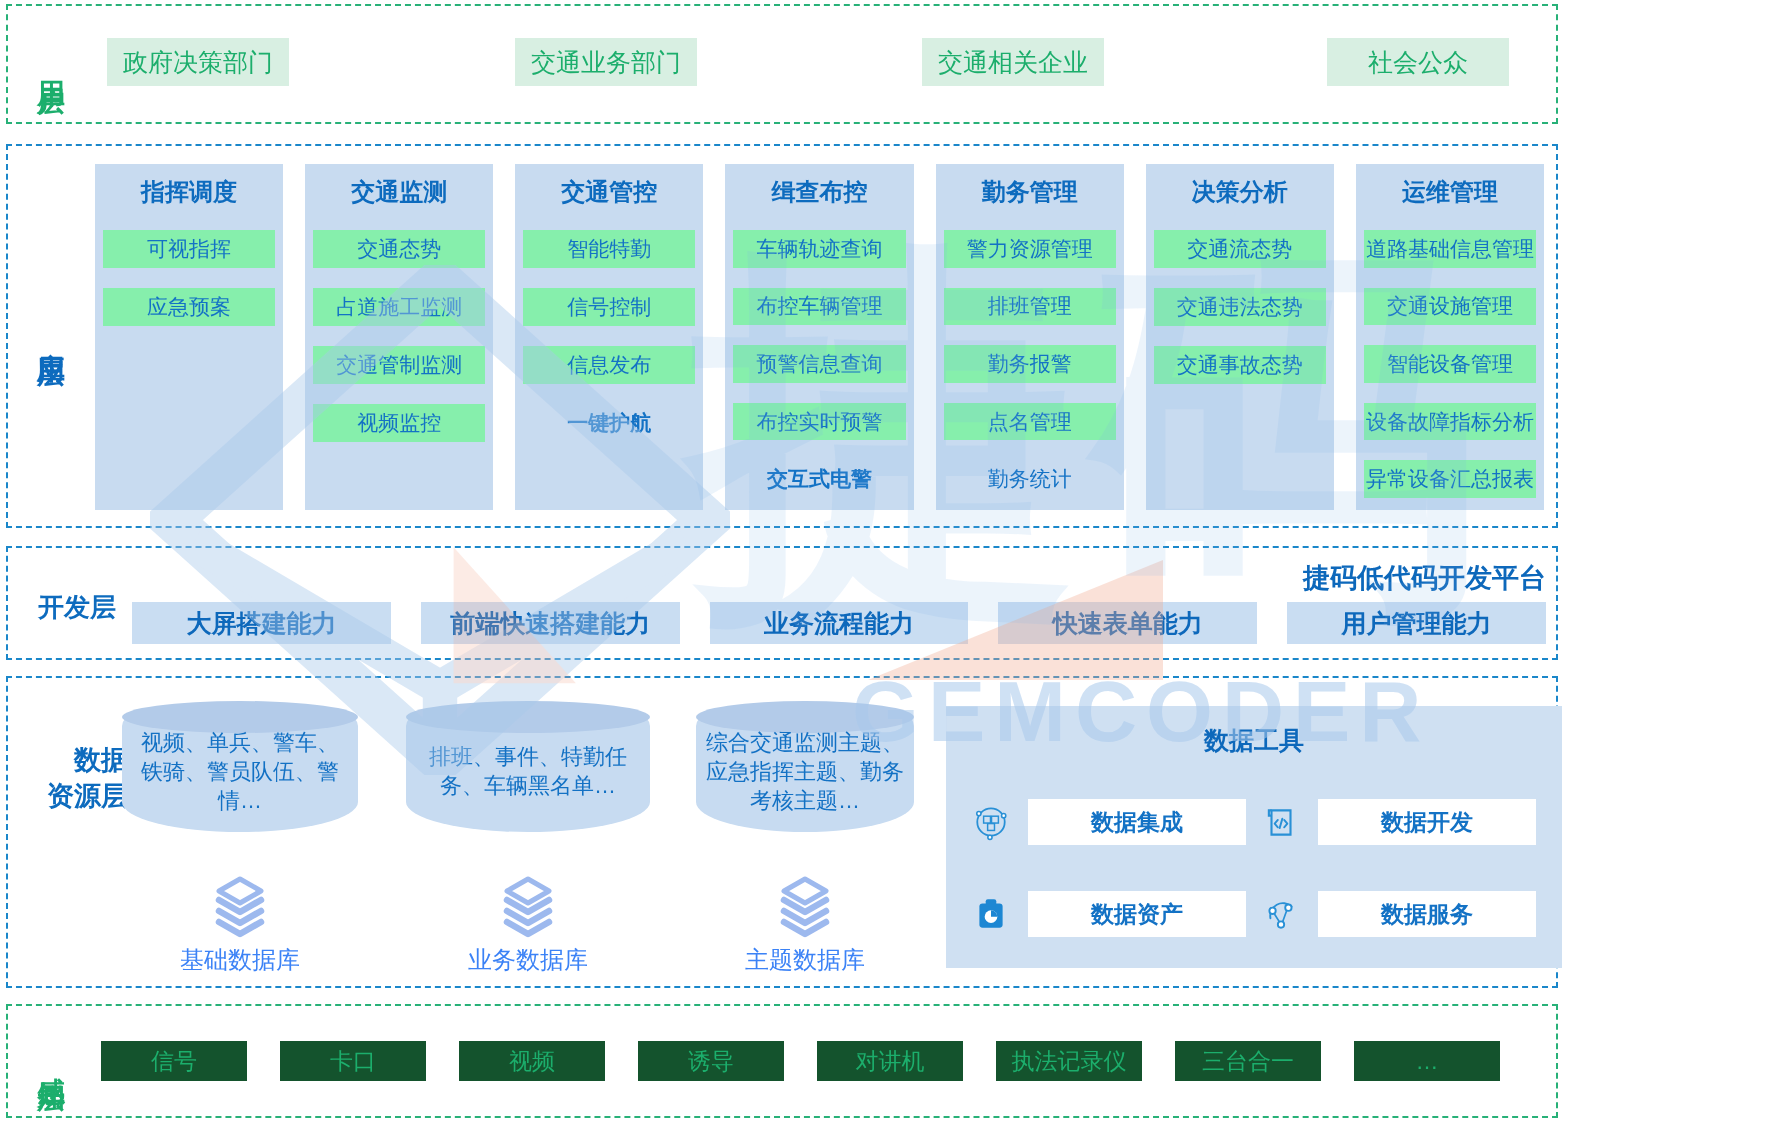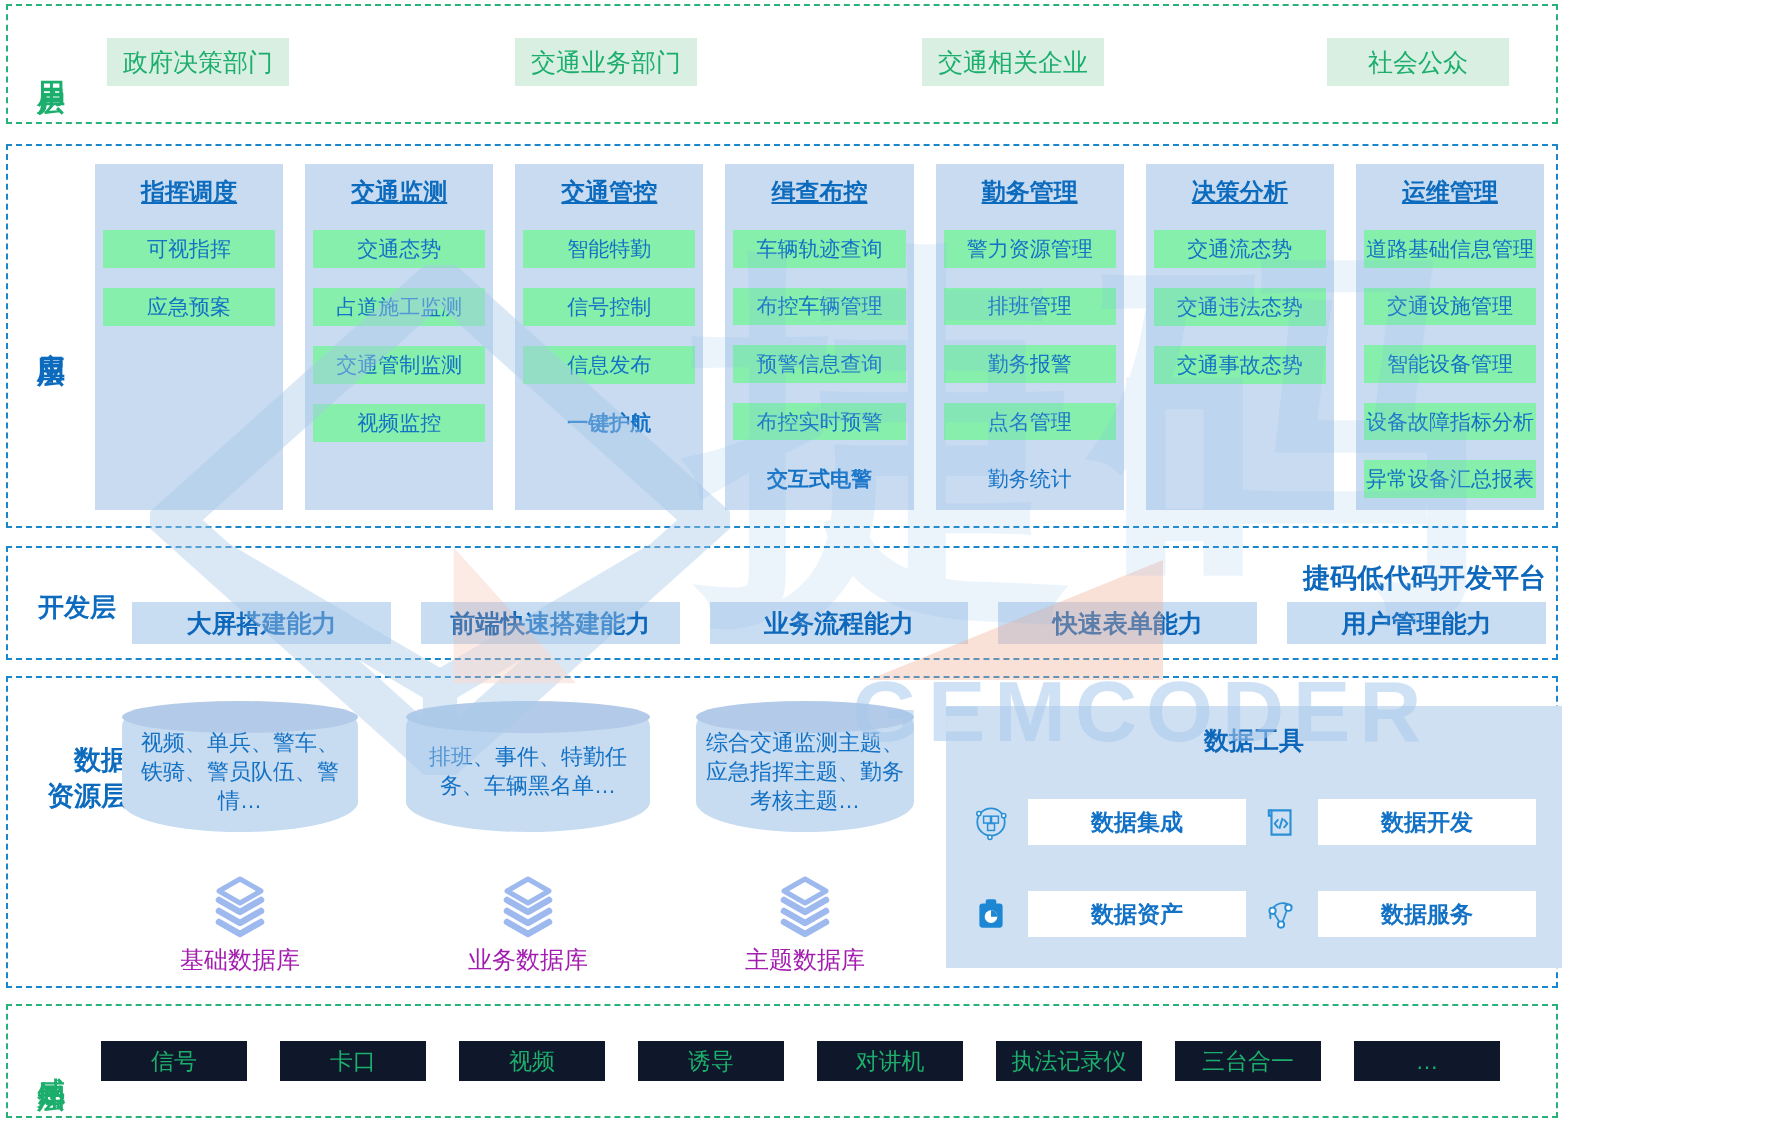--- a/index.html
+++ b/index.html
@@ -12,27 +12,27 @@
           letter-spacing:4px;width:85px;display:flex;align-items:center;justify-content:center;flex:0 0 85px;}
   .green-text{color:#1cae6c;}
   .blue-text{color:#0d6bbe;}
   
   #user{top:4px;height:120px;}
   #sense{top:1004px;height:114px;}
   .hrow{position:relative;flex:1;}
   .gbox{position:absolute;top:32px;width:182px;height:48px;background:#d8efe2;color:#1cae6c;
         font-size:25px;display:flex;align-items:center;justify-content:center;}
   .sense-row{display:flex;align-items:center;gap:33px;padding-left:8px;flex:1;}
-  .sbox{width:146px;height:40px;background:#0f172a;color:#1cae6c;font-size:23px;flex:0 0 146px;
+  .sbox{width:146px;height:40px;background:#14532d;color:#1cae6c;font-size:23px;flex:0 0 146px;
         display:flex;align-items:center;justify-content:center;}
   
   #app{top:144px;height:384px;}
   .cols{flex:1;display:flex;gap:22px;padding:18px 12px 16px 2px;}
   .col{flex:1;background:#c8dbf0;padding:10px 8px 12px;display:flex;flex-direction:column;}
-  .col-title{text-align:center;font-size:24px;font-weight:bold;color:#0d6bbe;margin:2px 0;text-decoration:underline;}
+  .col-title{text-align:center;font-size:24px;font-weight:bold;color:#0d6bbe;margin:2px 0;}
   .item{margin-top:20px;height:38px;background:#86efac;color:#1372c5;font-size:21px;
         display:flex;align-items:center;justify-content:center;position:relative;z-index:2;}
   .item.plain{background:transparent;}
   .item.bold{font-weight:bold;}
   
   #dev{top:546px;height:114px;position:absolute;}
   .hlabel{position:absolute;left:30px;top:42px;font-size:26px;font-weight:bold;color:#0d6bbe;}
   .dev-title{position:absolute;left:120px;right:10px;top:12px;text-align:right;
              font-size:27px;font-weight:bold;color:#0d68bb;}
   .dev-row{position:absolute;left:124px;right:10px;top:54px;display:flex;gap:30px;}
@@ -42,21 +42,21 @@
   #data{top:676px;height:312px;position:absolute;}
   .data-label{position:absolute;left:24px;top:64px;width:96px;text-align:right;
               font-size:27px;font-weight:bold;color:#0d6bbe;line-height:1.35;}
   .cyl{position:absolute;top:38px;height:116px;background:#c7dbf1;
        border-radius:10px 10px 50% 50% / 10px 10px 30px 30px;}
   .cyl::before{content:"";position:absolute;top:-15px;left:0;right:0;height:32px;
                border-radius:50%;background:#b3cbe9;}
   .cyl-text{position:relative;padding:12px 14px 0;text-align:center;color:#1371c4;
             font-size:22px;line-height:1.32;}
   .db-icon{position:absolute;top:198px;width:90px;height:62px;}
-  .db-name{position:absolute;top:266px;width:200px;text-align:center;font-size:24px;color:#a21caf;}
+  .db-name{position:absolute;top:266px;width:200px;text-align:center;font-size:24px;color:#3b82f6;}
   .tools-panel{position:absolute;left:938px;top:28px;width:616px;height:262px;background:#cfe0f2;
                box-sizing:border-box;padding:14px 26px;}
   .tools-title{text-align:center;font-size:25px;font-weight:bold;color:#0d68bb;margin-top:4px;}
   .tools-grid{display:grid;grid-template-columns:40px 1fr 40px 1fr;column-gap:16px;row-gap:46px;
               align-items:center;margin-top:42px;font-weight:bold;}
   .tool-box{height:46px;background:#fff;color:#1372c5;font-size:23px;
             display:flex;align-items:center;justify-content:center;position:relative;z-index:2;}
   .tool-icon{width:38px;height:38px;display:flex;align-items:center;}
   
   .wm{position:absolute;inset:0;pointer-events:none;z-index:5;overflow:hidden;}

